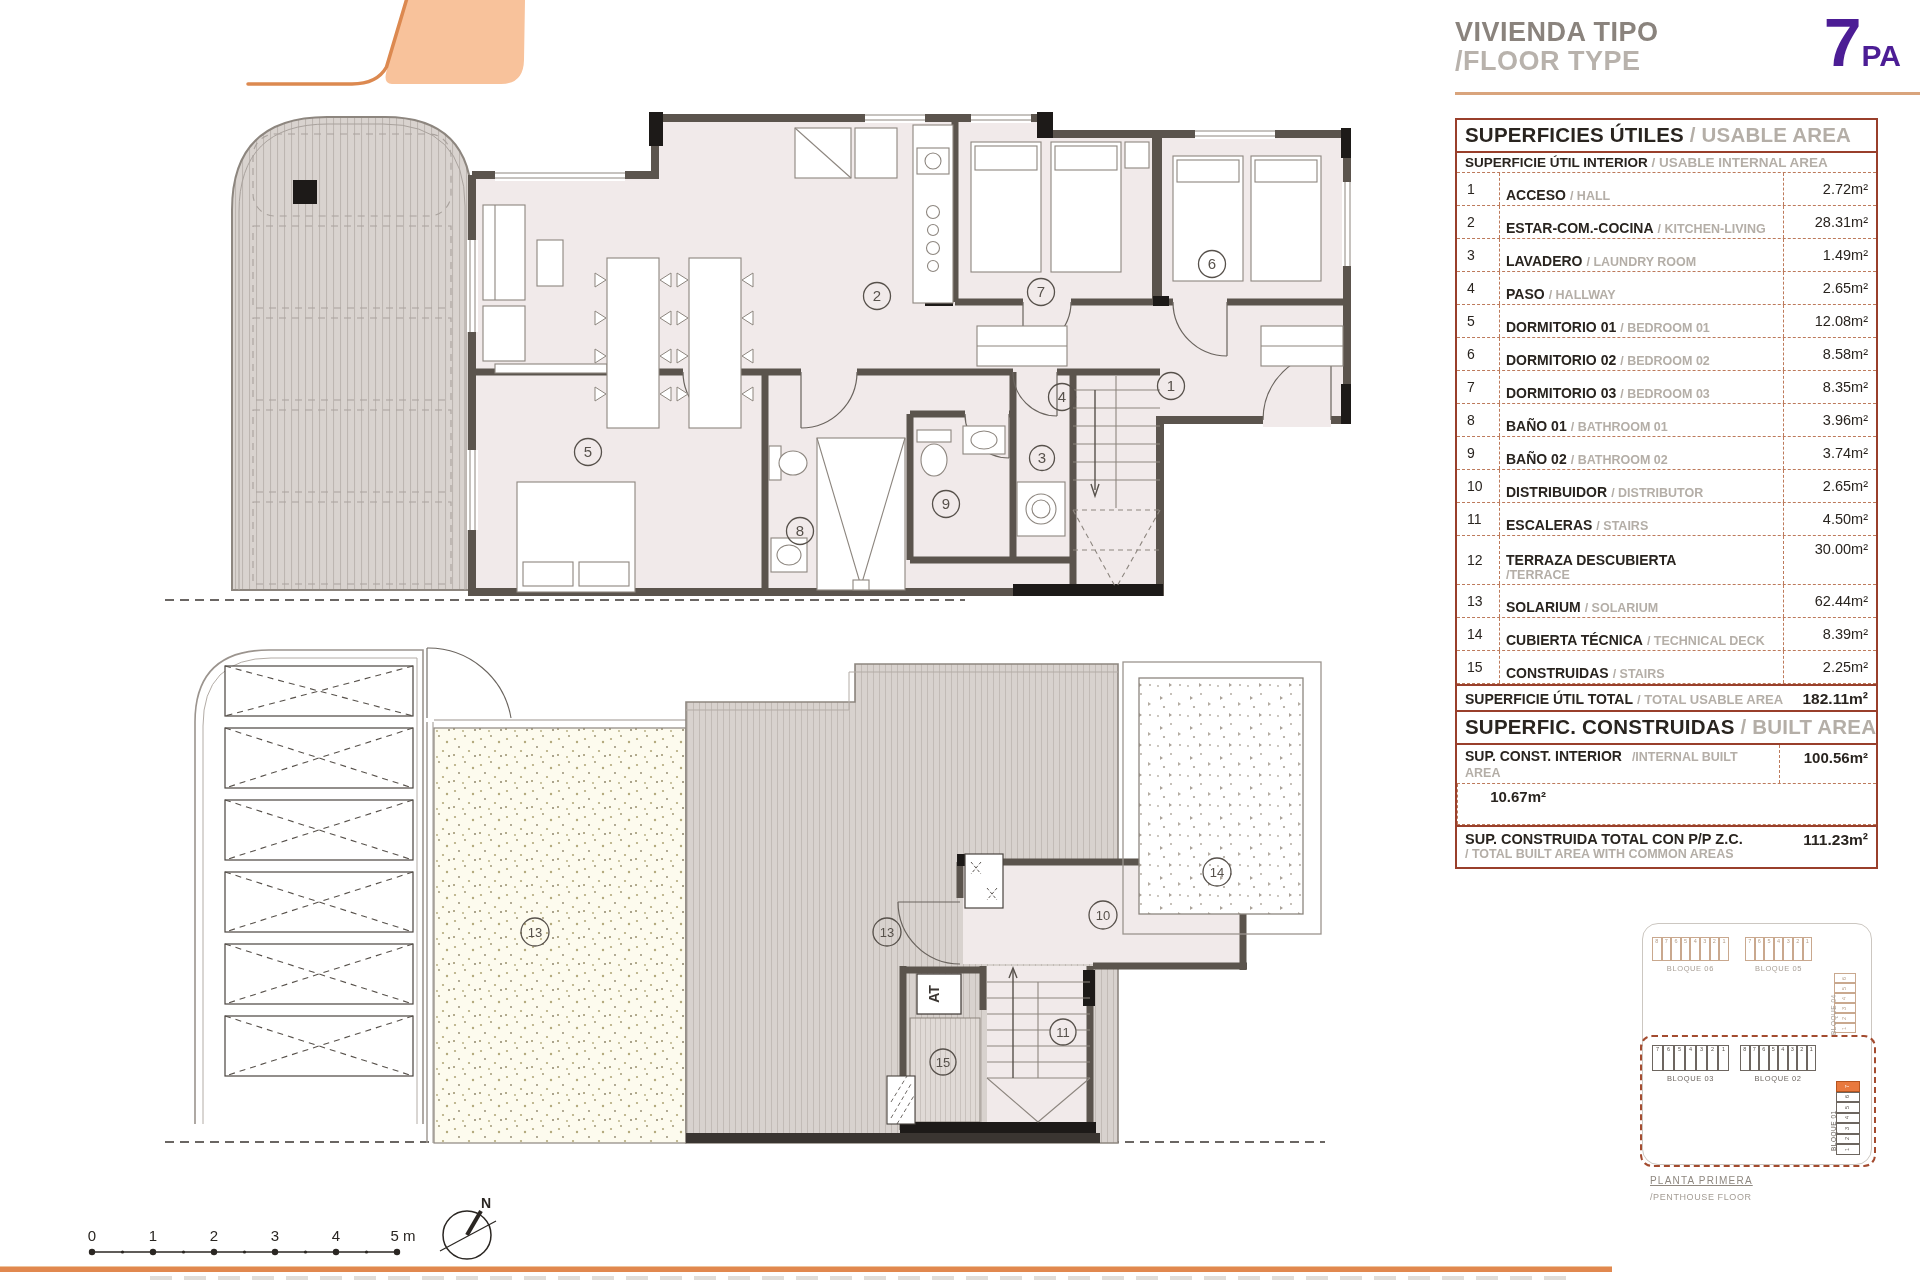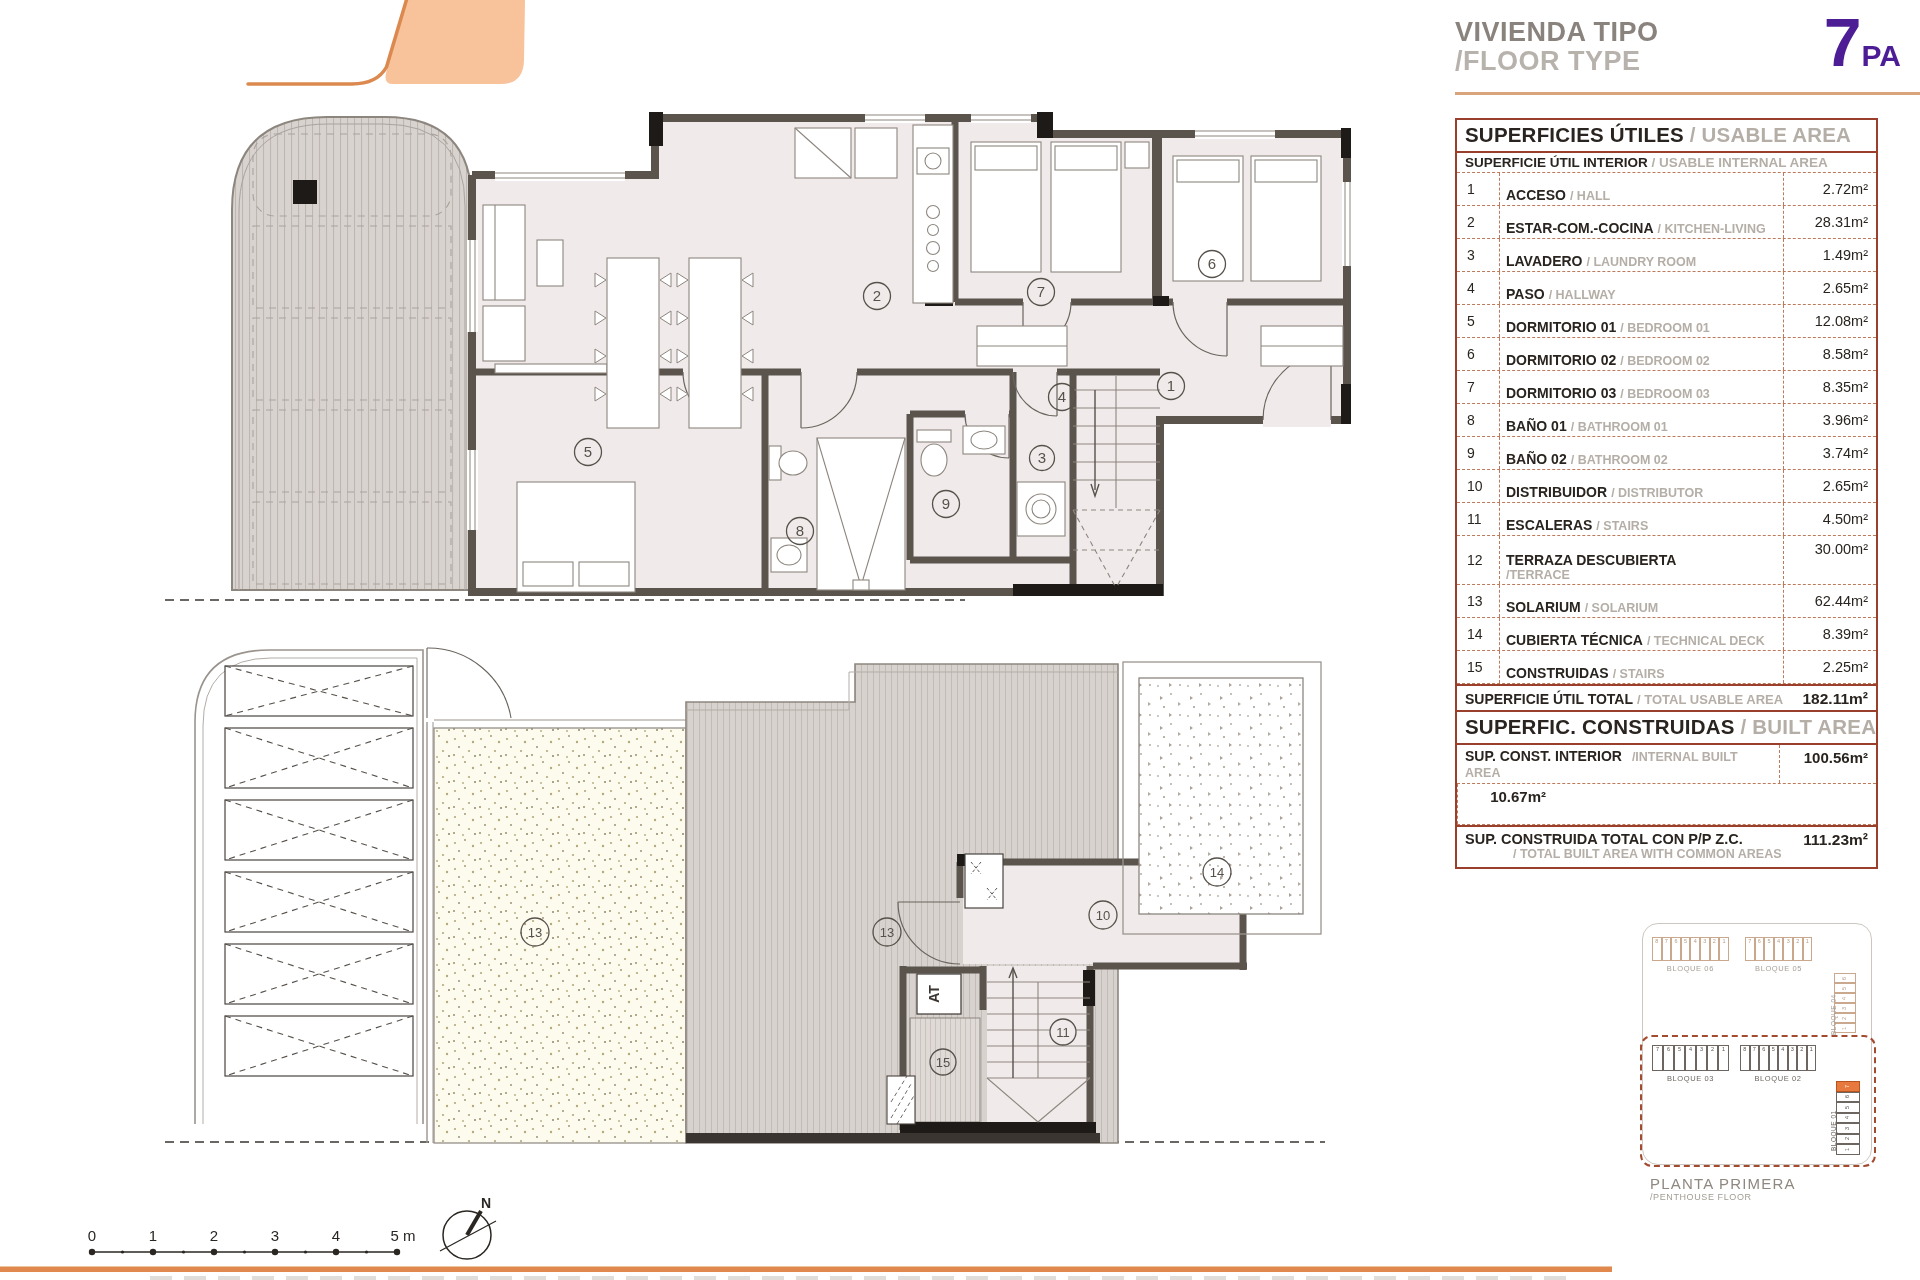--- a/index.html
+++ b/index.html
@@ -40,21 +40,21 @@
   
   .b-row{display:flex;align-items:stretch;border-bottom:1px dashed #bd7a5b;min-height:27px;font-size:14px;}
   .b-row.stack{min-height:40px;}
   .b-name{flex:1;padding:3px 8px;}
   .b-name .es{font-weight:bold;}
   .b-name .en{color:#b4aea7;font-weight:bold;font-size:12.5px;margin-left:10px;}
   .b-row.stack .b-name .en{display:block;margin-left:0;}
   .b-area{width:88px;border-left:1px dashed #bd7a5b;display:flex;align-items:flex-start;justify-content:flex-end;padding:4px 8px 0 0;font-weight:bold;font-size:15px;}
   .b-total{display:flex;border-top:2px solid #993f2b;padding:4px 8px 6px 8px;}
   .b-total .lines .es{font-weight:bold;font-size:14.5px;display:block;}
-  .b-total .lines .en{font-weight:bold;font-size:12.5px;color:#b4aea7;display:block;margin-left:48px;}
+  .b-total .lines .en{font-weight:bold;font-size:12.5px;color:#b4aea7;display:block;}
   .b-total .area{margin-left:auto;font-weight:bold;font-size:15.5px;}
 
   
   .kp{position:absolute;left:1642px;top:923px;width:276px;height:310px;}
   .kp-outline{position:absolute;left:0;top:0;width:228px;height:240px;border:1.5px solid #ccc7c1;border-radius:16px;}
   .kp-dash{position:absolute;left:-2px;top:112px;width:232px;height:128px;border:2px dashed #a34b2f;border-radius:12px;}
   .kp-block{position:absolute;}
   .kp-cells{display:flex;}
   .kp-cells.vert{flex-direction:column;}
   .kp-cell{box-sizing:border-box;border:1px solid #c9a88e;color:#b59d87;font-size:5.5px;line-height:7px;
@@ -64,21 +64,21 @@
   .kp-b03 .kp-cell{width:11px;height:26px;}
   .kp-b02 .kp-cell{width:9.5px;height:26px;}
   .kp-b04 .kp-cell{width:22px;height:10px;align-items:center;}
   .kp-b01 .kp-cell{width:24px;height:10.5px;align-items:center;}
   .kp-b04 .kp-cell span,.kp-b01 .kp-cell span{transform:rotate(-90deg);display:block;}
   .kp-cell.hl{background:#e8793e;border-color:#b5541f;color:#fff;}
   .kp-lbl{font-size:7.5px;color:#a89f96;letter-spacing:.6px;text-align:center;margin-top:3px;white-space:nowrap;}
   .kp-lbl.dkl{color:#6d6660;}
   .kp-vlbl{position:absolute;font-size:6.5px;color:#a89f96;letter-spacing:.5px;transform:rotate(-90deg);transform-origin:left top;white-space:nowrap;}
   .kp-vlbl.dkl{color:#6d6660;}
-  .kp-planta{position:absolute;left:8px;top:252px;font-size:15px;color:#8f8880;letter-spacing:1.2px;}
+  .kp-planta{position:absolute;left:8px;top:252px;font-size:10px;color:#8f8880;letter-spacing:1.2px;text-decoration:underline;}
   .kp-planta-en{position:absolute;left:8px;top:269px;font-size:9px;color:#a39c94;letter-spacing:.6px;}
 
   
   .rnum{font:300 15px "Liberation Sans",sans-serif;fill:#57514b;}
   .rnum-s{font:300 13px "Liberation Sans",sans-serif;fill:#57514b;}
   .at-txt{font:bold 14px "Liberation Sans",sans-serif;fill:#3a3531;}
   .sc-txt{font:15px "Liberation Sans",sans-serif;fill:#2a2622;}
   .n-txt{font:bold 14px "Liberation Sans",sans-serif;fill:#2a2622;}
 
   

